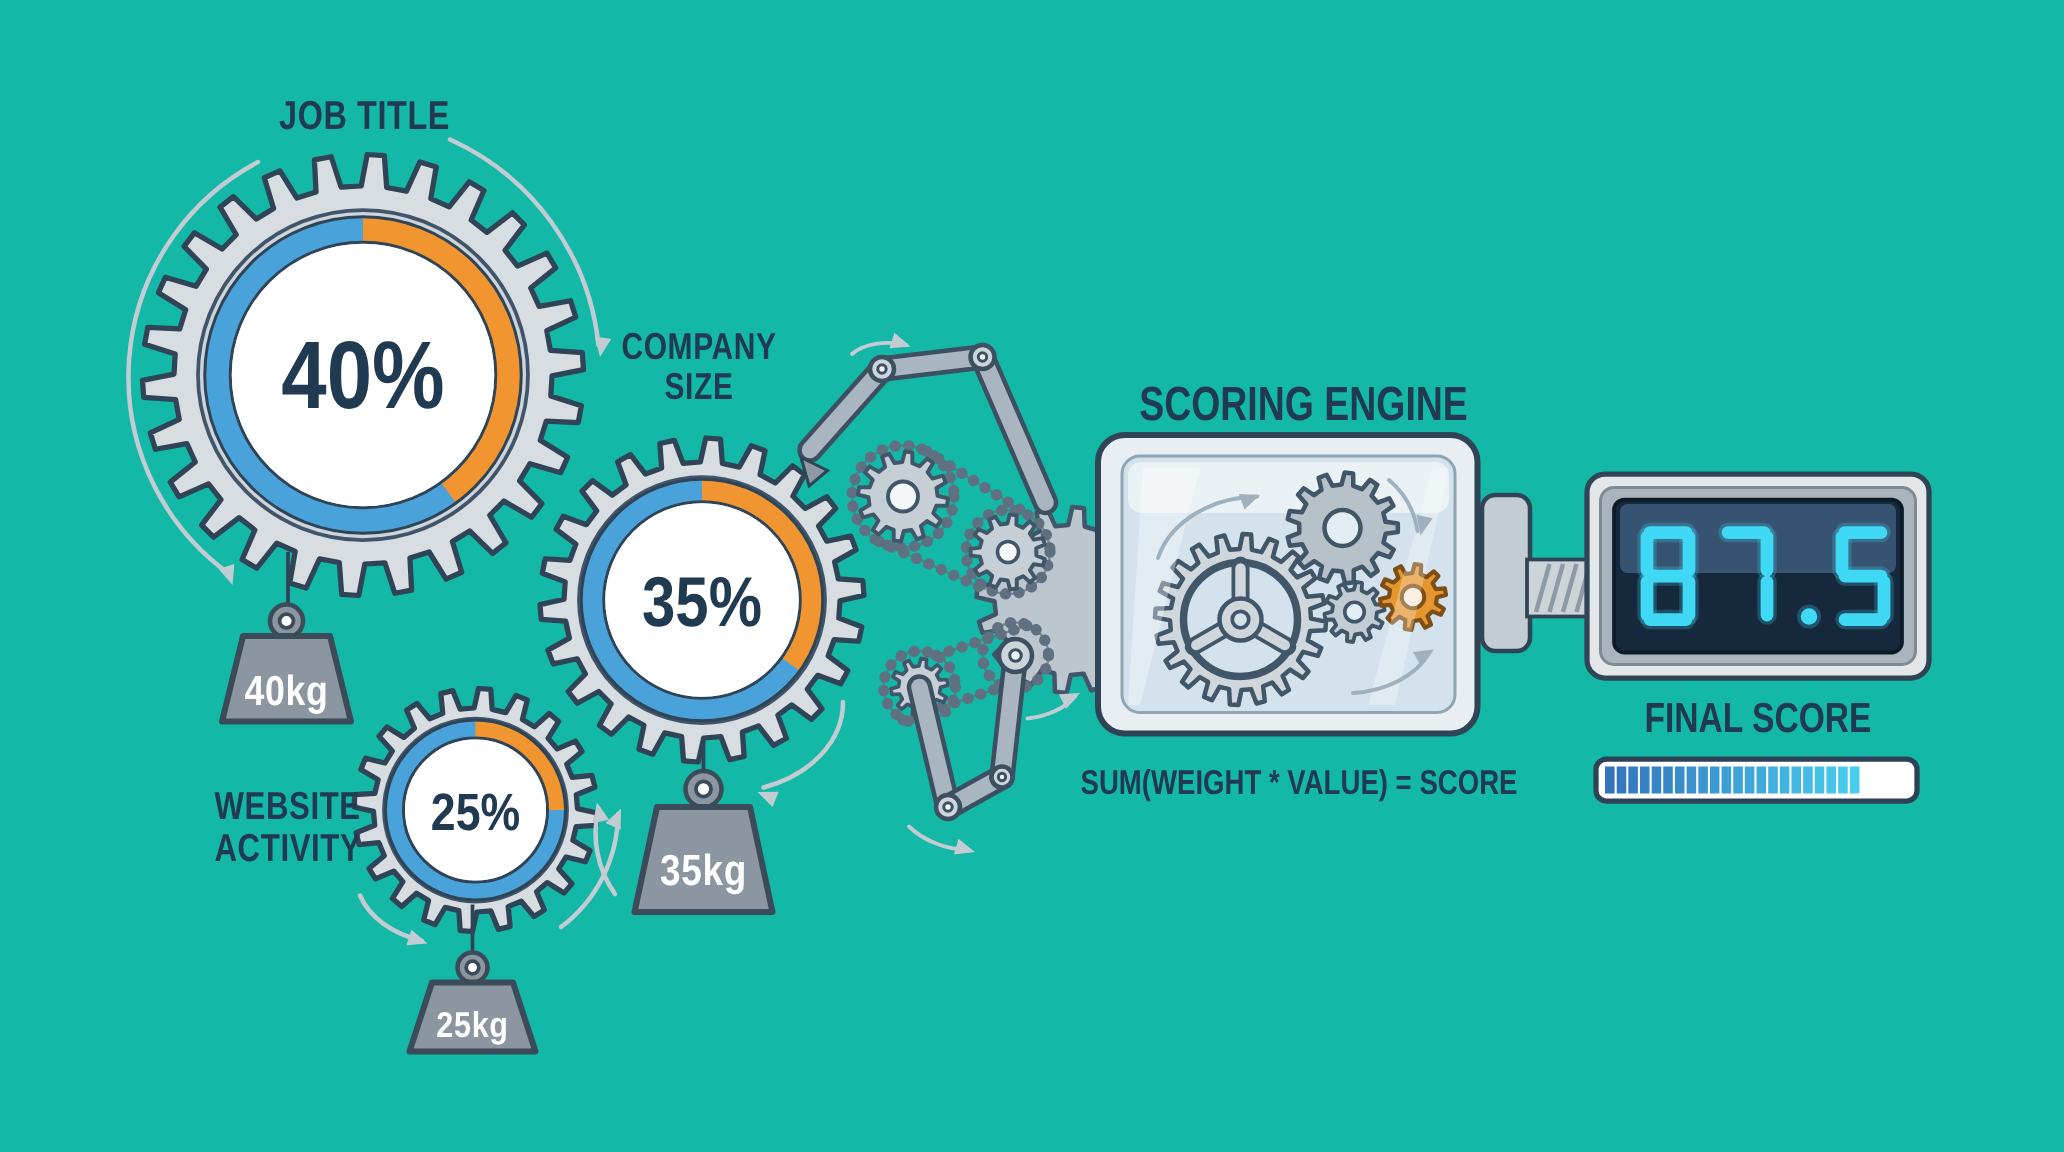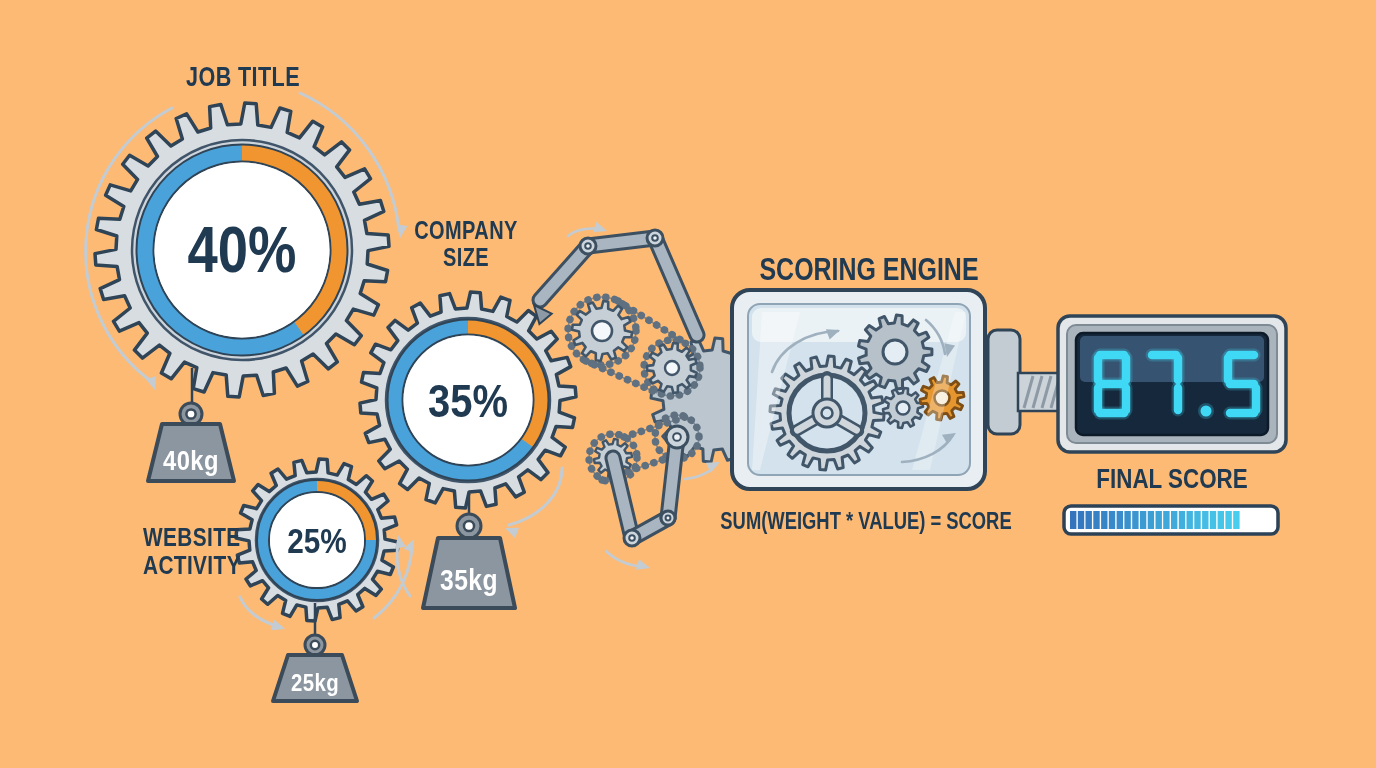--- a/index.html
+++ b/index.html
@@ -1,16 +1,16 @@
 <!DOCTYPE html>
 <html><head>
 <meta charset="utf-8">
 <style>
   html,body{margin:0;padding:0;background:#ffffff;}
-  .stage{position:relative;width:1376px;height:768px;background:#fdba74;overflow:hidden;}
+  .stage{position:relative;width:1376px;height:768px;background:#14b8a6;overflow:hidden;}
   svg{display:block;}
   text{font-family:"Liberation Sans","DejaVu Sans",sans-serif;font-weight:bold;fill:#203a52;}
   .wlbl{fill:#ffffff;letter-spacing:0.5px;}
   .lbl{letter-spacing:0.5px;}
 </style>
 </head>
 <body>
 
 <div class="stage">
 <svg width="1376" height="768" viewBox="0 0 1376 768">

